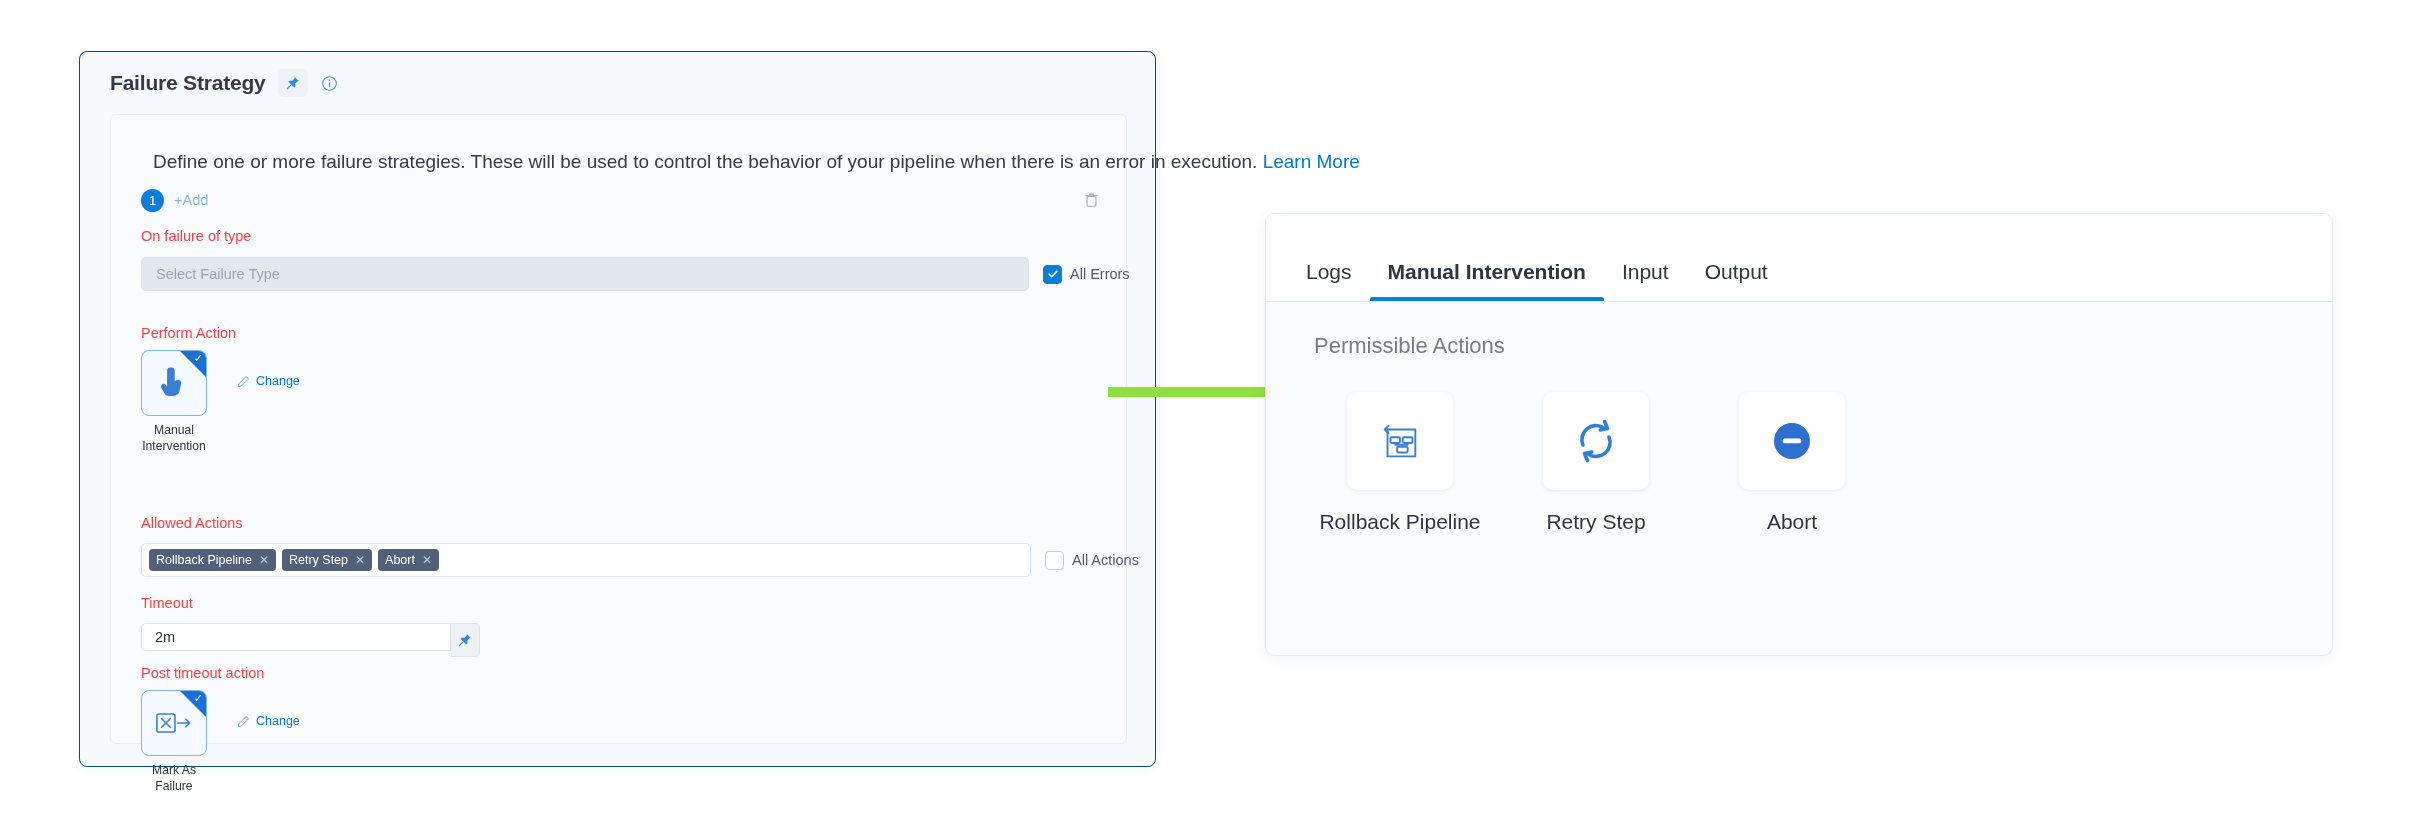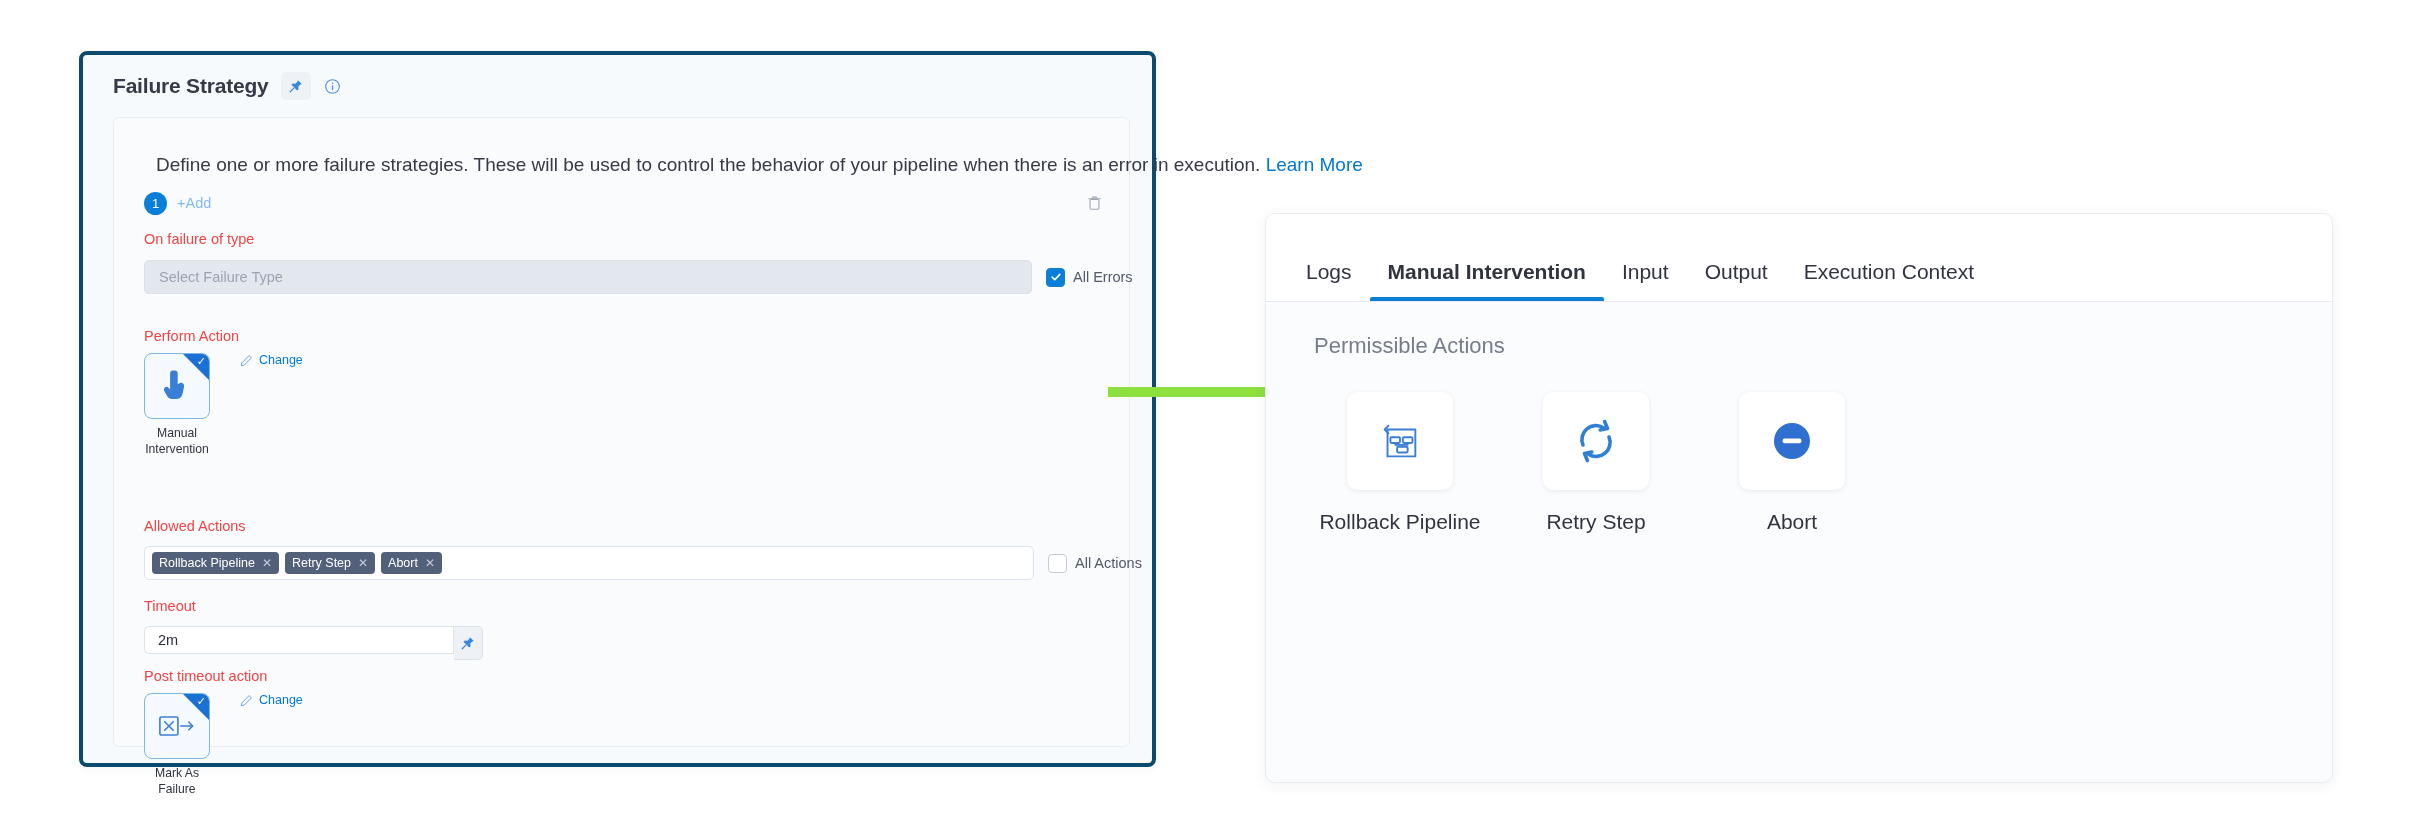--- a/index.html
+++ b/index.html
@@ -9,21 +9,21 @@
     font-family: "Liberation Sans", sans-serif;
     overflow: hidden;
   }
   #stage { position: relative; width: 2412px; height: 836px; background:#fff; }
 
   
   .fs-panel {
     position: absolute; left: 79px; top: 51px;
     width: 1077px; height: 716px;
     background: #f6fafd;
-    border: 4px solid #0c4a6e;
+    border: 1px solid #0c4a6e;
     border-radius: 8px;
     box-shadow: 0 2px 10px rgba(40,60,90,0.06);
   }
   .fs-header {
     height: 62px; display: flex; align-items: center;
     padding: 0 0 0 30px; gap: 12px;
   }
   .fs-title {
     font-size: 21px; font-weight: bold; color: #383946;
     letter-spacing: -0.2px;
@@ -98,21 +98,21 @@
   }
   .corner-tick {
     position: absolute; right: 3px; top: 2px; color: #fff; font-size: 11px; line-height: 1;
   }
   .act-caption {
     position: absolute; top: 72px; left: 0; width: 66px;
     text-align: center; font-size: 12.2px; color: #31343f; line-height: 1.35;
   }
   .change-link {
     display: flex; align-items: center; gap: 6px; margin-left: 30px;
-    cursor: pointer;
+    margin-top: 24px; cursor: pointer;
   }
   .change-link span { font-size: 12.5px; color: #0278d5; }
 
   
   .tags-row { position: absolute; left: 30px; top: 428px; display:flex; align-items:center; gap: 14px; }
   .tags-box {
     width: 890px; height: 34px; background: #fff;
     border: 1px solid #dde3ea; border-radius: 5px;
     display: flex; align-items: center; gap: 6px; padding: 0 7px;
   }
@@ -133,21 +133,21 @@
   }
   .timeout-pin {
     width: 29px; height: 34px; background: #eef2f7;
     border: 1px solid #dde3ea; border-left: none; border-radius: 0 5px 5px 0;
     display: flex; align-items: center; justify-content: center; cursor: pointer;
   }
 
   
   .rp {
     position: absolute; left: 1265px; top: 213px;
-    width: 1068px; height: 570px;
+    width: 1068px; height: 443px;
     background: #fbfcfe; border: 1px solid #e8ecf2;
     border-radius: 10px; box-shadow: 0 3px 14px rgba(40,60,90,0.07);
     overflow: hidden;
   }
   .rp-tabs {
     display: flex; align-items: flex-end; gap: 0;
     height: 88px; padding: 0 36px; background: #ffffff;
     border-bottom: 1px solid #e6eaf0;
   }
   .rp-tab {
@@ -338,23 +338,20 @@
       </div>
       <div class="rp-tab active">
         <span>Manual Intervention</span>
       </div>
       <div class="rp-tab">
         <span>Input</span>
       </div>
       <div class="rp-tab">
         <span>Output</span>
       </div>
-      <div class="rp-tab">
-        <span>Execution Context</span>
-      </div>
     </div>
 
     <div class="pa-title">Permissible Actions</div>
 
     <div class="pa-grid">
 
       <div class="pa-item">
         <div class="pa-card">
           <svg width="46" height="46" viewBox="0 0 48 48">
             <path d="M11 12 H40 V40 H11" fill="none" stroke="#3b7fd4" stroke-width="2" stroke-linecap="round" stroke-linejoin="round"></path>

